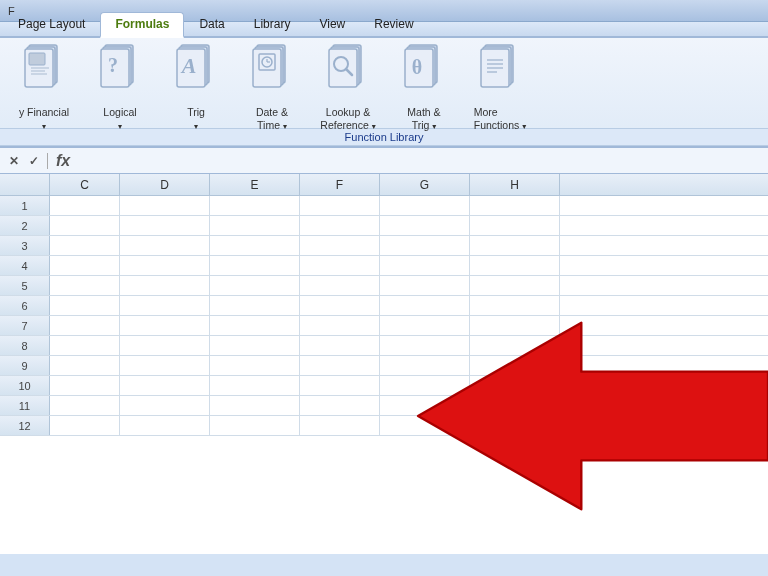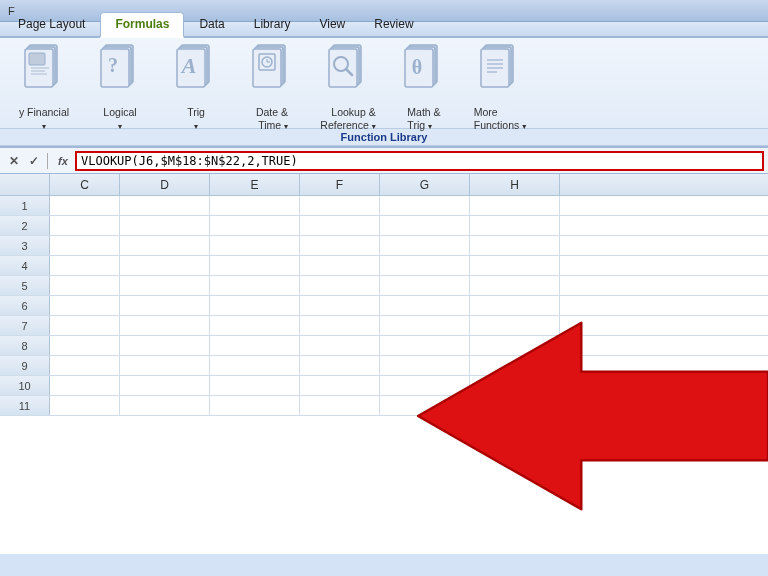--- a/index.html
+++ b/index.html
@@ -195,21 +195,21 @@
       background: linear-gradient(to bottom, #f0f5fc, #e2ecf8);
     }
 
     .function-lib-bar {
       background: #dce8f8;
       border-top: 1px solid #b8cce4;
       border-bottom: 1px solid #b8cce4;
       padding: 2px 8px;
       font-size: 11px;
       color: #1a3a8a;
-      font-weight: 700;
+      font-weight: 400;
       text-align: center;
     }
 
     .grid-wrapper {
       background: white;
       flex: 1;
     }
 
     .main-content {
       display: flex;
@@ -299,50 +299,50 @@
           <svg class="book-icon" viewBox="0 0 46 50">
             <rect x="8" y="3" width="28" height="38" rx="2" fill="#c8d4e8" stroke="#9ab0cc" stroke-width="1.5"></rect>
             <rect x="6" y="5" width="28" height="38" rx="2" fill="#d8e4f4" stroke="#9ab0cc" stroke-width="1.5"></rect>
             <rect x="4" y="7" width="28" height="38" rx="2" fill="#e8eef8" stroke="#9ab0cc" stroke-width="1.5"></rect>
             <rect x="10" y="12" width="16" height="16" rx="1" fill="none" stroke="#9ab0cc" stroke-width="1.5"></rect>
             <circle cx="18" cy="20" r="5" fill="none" stroke="#9ab0cc" stroke-width="1.5"></circle>
             <line x1="18" y1="17" x2="18" y2="20" stroke="#9ab0cc" stroke-width="1.2"></line>
             <line x1="18" y1="20" x2="21" y2="20" stroke="#9ab0cc" stroke-width="1.2"></line>
           </svg>
         </div>
-        <div class="ribbon-label" style="text-align:right;">
+        <div class="ribbon-label" style="text-align:center;">
           Date &amp;<br>Time <span class="dropdown-arrow">▾</span>
         </div>
       </div>
 
       <div class="ribbon-group">
         <div class="ribbon-icon-wrap">
           <svg class="book-icon" viewBox="0 0 46 50">
             <rect x="8" y="3" width="28" height="38" rx="2" fill="#c8d4e8" stroke="#9ab0cc" stroke-width="1.5"></rect>
             <rect x="6" y="5" width="28" height="38" rx="2" fill="#d8e4f4" stroke="#9ab0cc" stroke-width="1.5"></rect>
             <rect x="4" y="7" width="28" height="38" rx="2" fill="#e8eef8" stroke="#9ab0cc" stroke-width="1.5"></rect>
             <circle cx="16" cy="22" r="7" fill="none" stroke="#9ab0cc" stroke-width="2"></circle>
             <line x1="21" y1="27" x2="27" y2="33" stroke="#9ab0cc" stroke-width="2.5" stroke-linecap="round"></line>
           </svg>
         </div>
-        <div class="ribbon-label" style="text-align:right;">
+        <div class="ribbon-label" style="text-align:center;">
           Lookup &amp;<br>Reference <span class="dropdown-arrow">▾</span>
         </div>
       </div>
 
       <div class="ribbon-group">
         <div class="ribbon-icon-wrap">
           <svg class="book-icon" viewBox="0 0 46 50">
             <rect x="8" y="3" width="28" height="38" rx="2" fill="#c8d4e8" stroke="#9ab0cc" stroke-width="1.5"></rect>
             <rect x="6" y="5" width="28" height="38" rx="2" fill="#d8e4f4" stroke="#9ab0cc" stroke-width="1.5"></rect>
             <rect x="4" y="7" width="28" height="38" rx="2" fill="#e8eef8" stroke="#9ab0cc" stroke-width="1.5"></rect>
             <text x="16" y="32" font-size="20" font-weight="bold" fill="#9ab0cc" text-anchor="middle" font-family="serif">θ</text>
           </svg>
         </div>
-        <div class="ribbon-label" style="text-align:left;">
+        <div class="ribbon-label" style="text-align:center;">
           Math &amp;<br>Trig <span class="dropdown-arrow">▾</span>
         </div>
       </div>
 
       <div class="ribbon-group">
         <div class="ribbon-icon-wrap">
           <svg class="book-icon" viewBox="0 0 46 50">
             <rect x="8" y="3" width="28" height="38" rx="2" fill="#c8d4e8" stroke="#9ab0cc" stroke-width="1.5"></rect>
             <rect x="6" y="5" width="28" height="38" rx="2" fill="#d8e4f4" stroke="#9ab0cc" stroke-width="1.5"></rect>
             <rect x="4" y="7" width="28" height="38" rx="2" fill="#e8eef8" stroke="#9ab0cc" stroke-width="1.5"></rect>
@@ -358,22 +358,21 @@
       </div>
     </div>
 
     <div class="function-lib-bar">Function Library</div>
   </div>
 
   <div class="formula-bar">
     <div class="formula-btn">✕</div>
     <div class="formula-btn">✓</div>
     <div class="formula-separator"></div>
-    <div class="formula-btn" style="font-style:italic; font-weight:bold; font-size:11px; width:24px;">fx</div>
-    <input class="formula-input" type="text" value="VLOOKUP(J6,$M$18:$N$22,2,TRUE)" style="">
+    <div class="formula-btn" style="font-style:italic; font-weight:bold; font-size:16px; width:24px;">fx</div>
   </div>
 
   <div class="col-headers">
     <div class="row-num-header"></div>
     <div class="col-header col-c">C</div>
     <div class="col-header col-d">D</div>
     <div class="col-header col-e">E</div>
     <div class="col-header col-f">F</div>
     <div class="col-header col-g">G</div>
     <div class="col-header col-h">H</div>
@@ -472,19 +471,28 @@
       </div>
     <div class="grid-row">
         <div class="row-num">11</div>
         <div class="cell col-c"></div>
         <div class="cell col-d"></div>
         <div class="cell col-e"></div>
         <div class="cell col-f"></div>
         <div class="cell col-g"></div>
         <div class="cell col-h"></div>
       </div>
+    <div class="grid-row">
+        <div class="row-num">12</div>
+        <div class="cell col-c"></div>
+        <div class="cell col-d"></div>
+        <div class="cell col-e"></div>
+        <div class="cell col-f"></div>
+        <div class="cell col-g"></div>
+        <div class="cell col-h"></div>
+      </div>
   </div>
 </div>
 
 <svg class="red-arrow" viewBox="0 0 360 220" xmlns="http://www.w3.org/2000/svg" style="position:absolute; bottom:30px; right:0px; width:420px; height:260px; pointer-events:none;">
 
   <polygon points="60,110 200,30 200,72 360,72 360,148 200,148 200,190" fill="#dd1111" stroke="#aa0000" stroke-width="2" stroke-linejoin="round"></polygon>
 </svg>
 
 </body></html>

